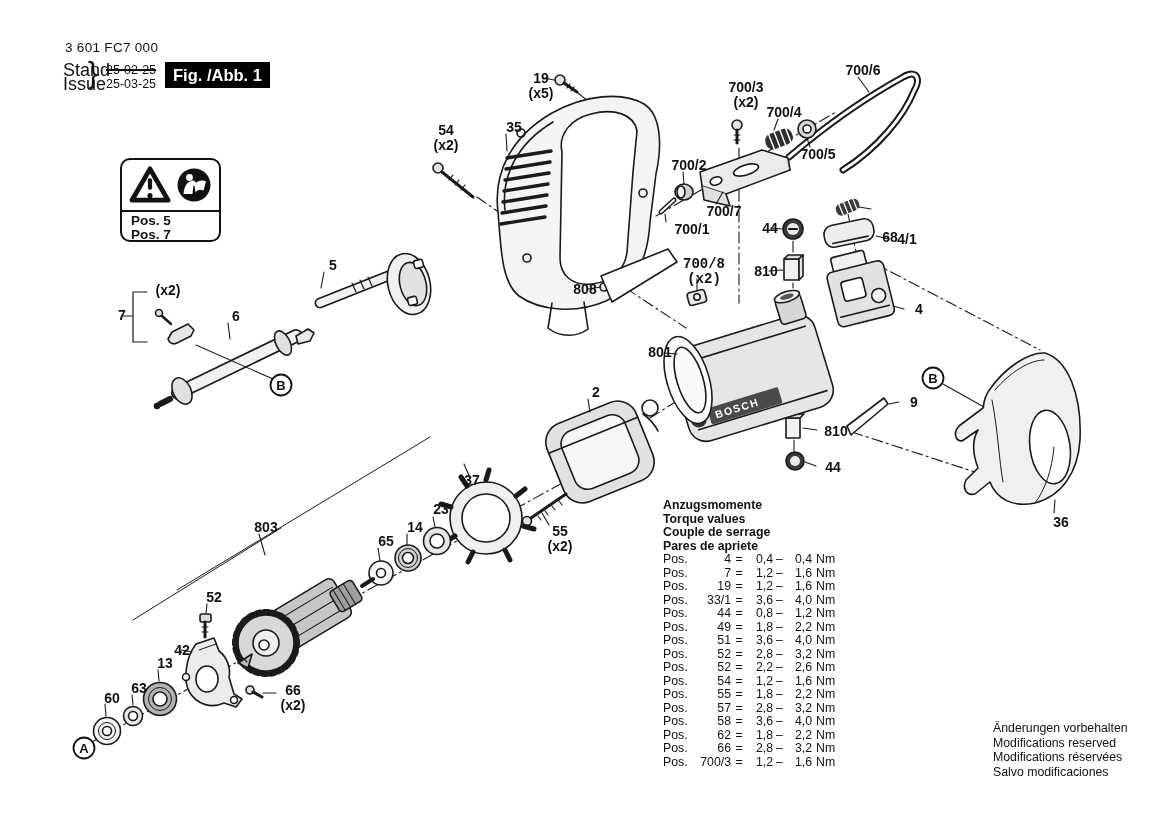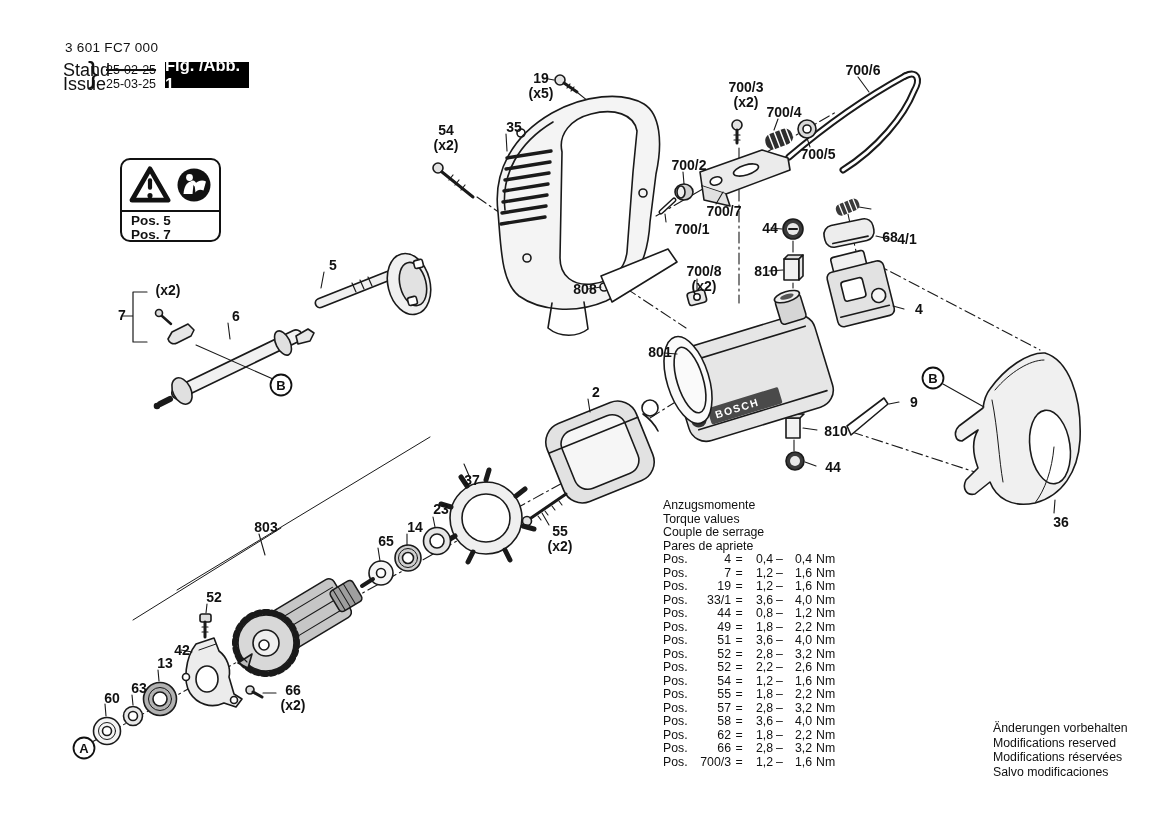--- a/index.html
+++ b/index.html
@@ -6,32 +6,32 @@
   #page{position:relative;width:1169px;height:826px;background:#fff;overflow:hidden;
         font-family:"Liberation Sans",sans-serif;color:#111;}
   #diagram-svg{position:absolute;left:0;top:0;}
   .abs{position:absolute;margin-left:8px;}
   
   #type-number{left:57px;top:40px;font-size:13.5px;letter-spacing:.3px;}
   #rev-block{left:55px;top:63px;font-size:18px;line-height:14px;}
   #rev-brace{left:80px;top:56px;font-size:30px;font-weight:400;}
   #rev-dates{left:98px;top:63px;font-size:12.5px;line-height:14px;}
   .struck{text-decoration:line-through;text-decoration-thickness:1.5px;}
-  #fig-badge{left:157px;top:62px;width:84px;height:26px;background:#000;color:#fff;
+  #fig-badge{left:157px;top:62px;width:105px;height:26px;background:#000;color:#fff;
              font-weight:700;font-size:16.5px;display:flex;align-items:center;justify-content:center;}
   
   #warning-box{left:112px;top:158px;width:97px;height:80px;border:2.5px solid #111;border-radius:10px;background:#fff;}
   #warning-icons{height:50px;border-bottom:2px solid #111;display:flex;align-items:center;justify-content:center;gap:5px;}
   #warning-pos{padding:2px 0 0 9px;font-weight:700;font-size:13.5px;line-height:14px;}
   
   .plabel{position:absolute;transform:translate(-50%,-50%);font-weight:700;font-size:14px;
           line-height:14.5px;text-align:center;white-space:nowrap;}
   
   #torque-table{left:655px;top:499px;font-size:12.3px;line-height:13.5px;}
-  #torque-titles div{height:13.5px;}
+  #torque-titles div{height:13.5px;font-weight:bold;}
   .trow{display:grid;grid-template-columns:30px 38px 16px 26px 13px 26px 26px;height:13.5px;}
   .trow .c-pos{text-align:right;}
   .trow .c-eq,.trow .c-dash{text-align:center;}
   .trow .c-min,.trow .c-max{text-align:right;}
   .trow .c-unit{padding-left:4px;}
   
   #footer-notes{left:985px;top:721px;font-size:12.3px;line-height:14.6px;}
 </style>
 </head>
 <body>
@@ -424,21 +424,21 @@
       </div>
       <div class="plabel" style="left: 762px; top: 228px;">
         <div>44</div>
       </div>
       <div class="plabel" style="left: 899px; top: 239px;">
         <div>4/1</div>
       </div>
       <div class="plabel" style="left: 758px; top: 271px;">
         <div>810</div>
       </div>
-      <div class="plabel" style="left: 696px; top: 278px;">
+      <div class="plabel" style="left: 696px; top: 271px; font-family: Liberation Mono, monospace;">
         <div>700/8</div>
         <div>(x2)</div>
       </div>
       <div class="plabel" style="left: 577px; top: 289px;">
         <div>808</div>
       </div>
       <div class="plabel" style="left: 652px; top: 352px;">
         <div>801</div>
       </div>
       <div class="plabel" style="left: 911px; top: 309px;">

